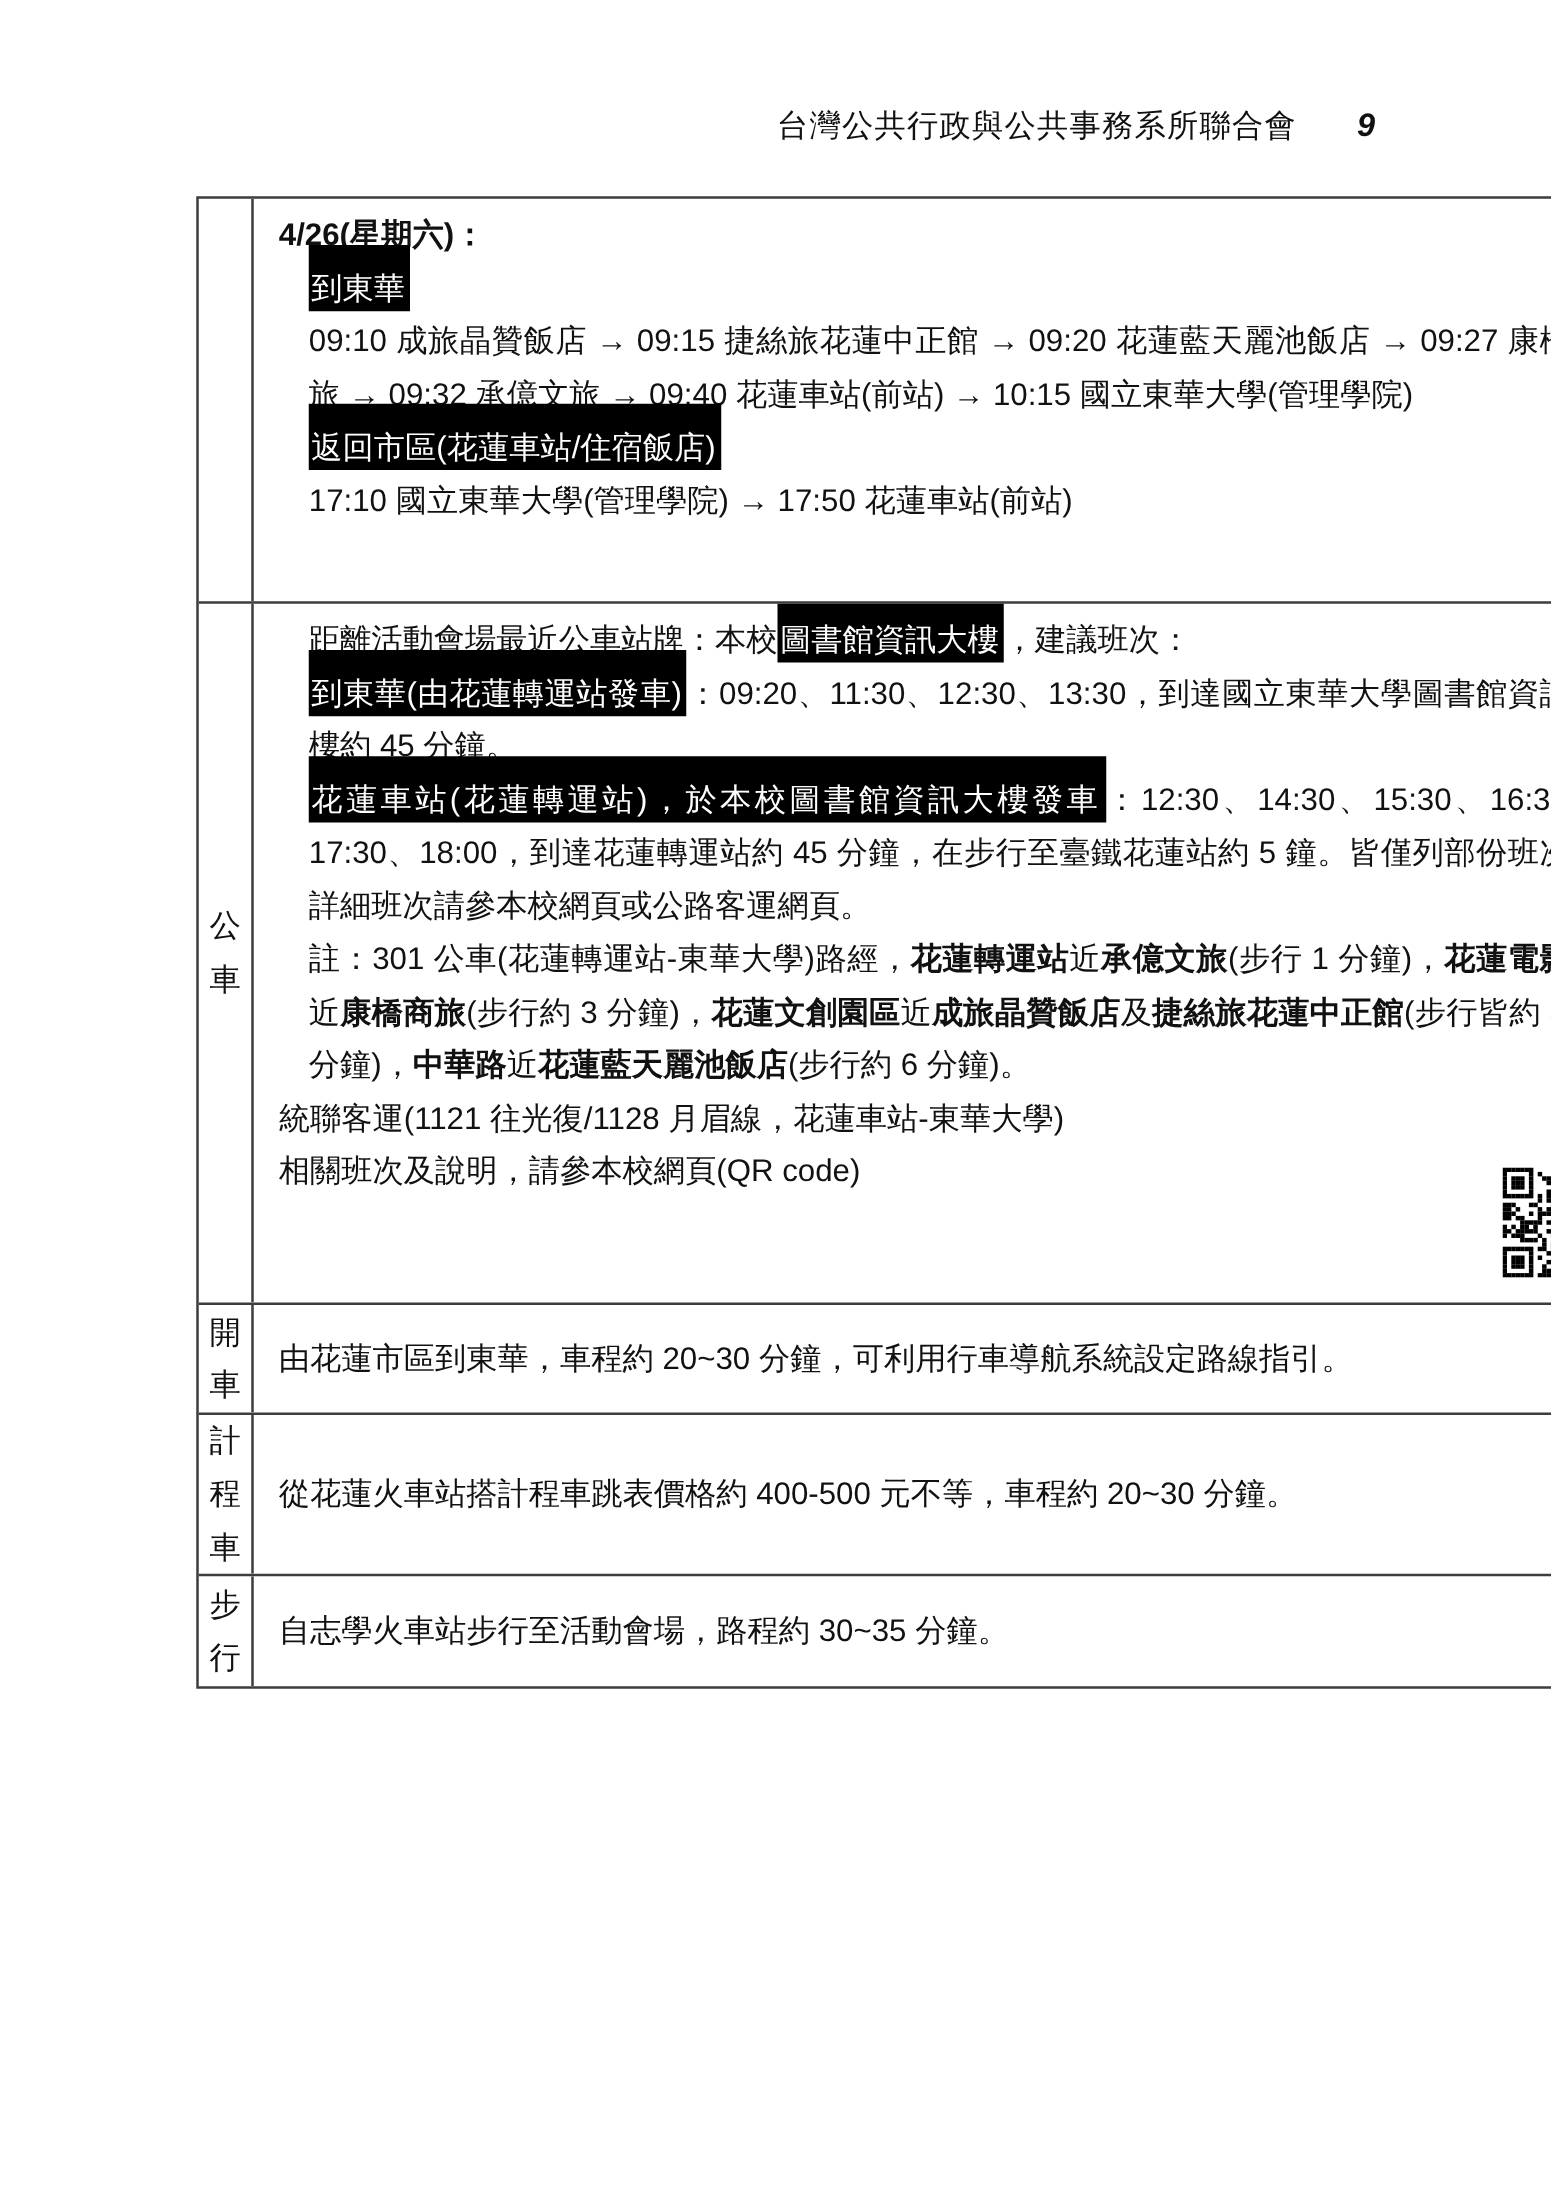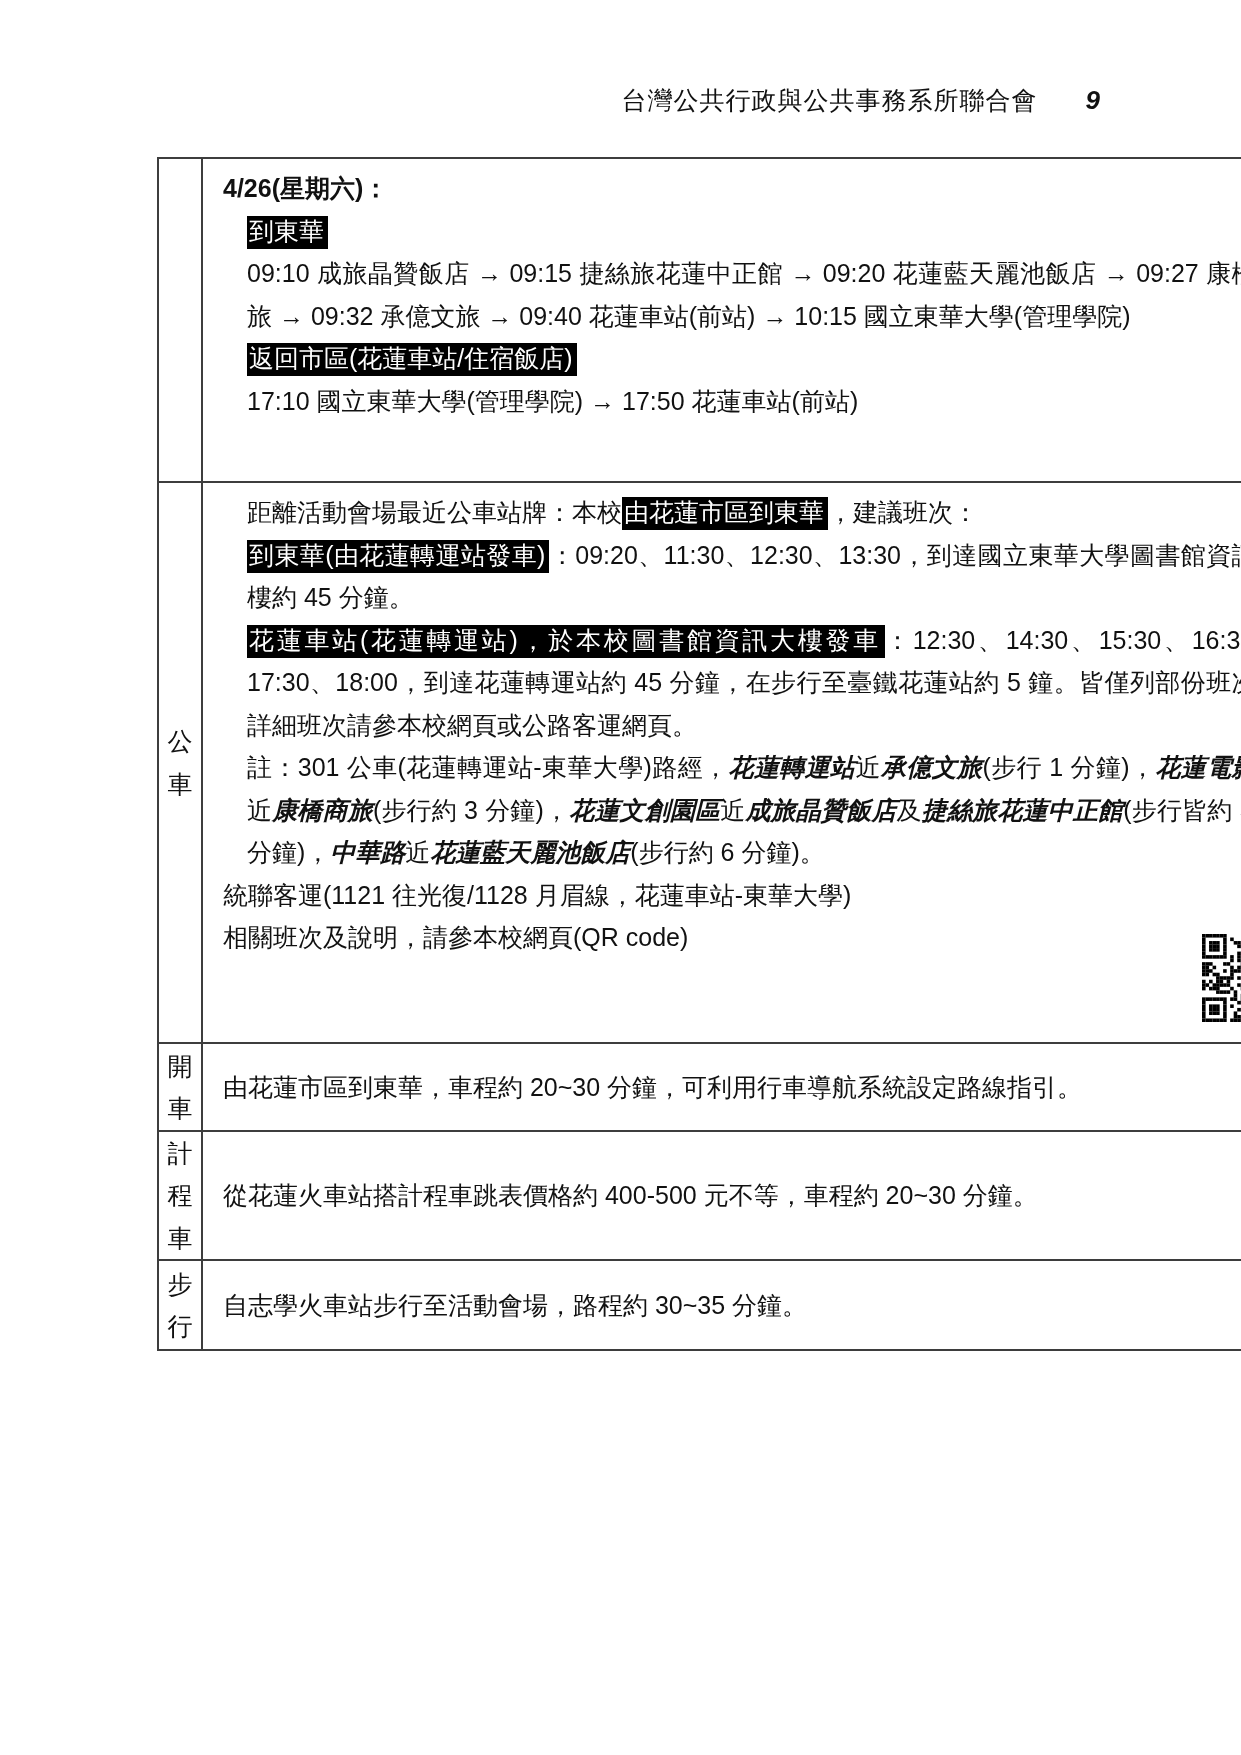--- a/index.html
+++ b/index.html
@@ -69,23 +69,23 @@
     justify-content:center;
     padding-top:0;
   }
   .para{margin:0;}
   .para.indent{padding-left:24px;}
   .para.justify{text-align:justify;}
   .para.bold-line{font-weight:bold;}
   .hl{
     background:var(--hl-bg);
     color:var(--hl-fg);
-    padding:1px 4px 4px 2px;
-  }
-  .b{font-weight:bold;font-style:italic;}
+    padding:21px 4px 4px 2px;
+  }
+  .b{font-weight:bold;}
   .qr-box{
     position:absolute;
     right:6px;
     bottom:20px;
     width:88px;height:88px;
     background:#fff;
   }
 </style>
 </head>
 <body>
@@ -104,21 +104,21 @@
         <div class="para indent"><span class="hl">返回市區(花蓮車站/住宿飯店)</span></div>
         <div class="para indent"><span>17:10 國立東華大學(管理學院) → 17:50 花蓮車站(前站)</span></div>
       </div>
     </div>
     <div class="t-row" style="height: 561px;">
       <div class="t-label">
         <span class="lchar">公</span>
         <span class="lchar">車</span>
       </div>
       <div class="t-content">
-        <div class="para indent"><span>距離活動會場最近公車站牌：本校</span><span class="hl">由花蓮市區到東華</span><span>，建議班次：</span></div>
+        <div class="para indent"><span>距離活動會場最近公車站牌：本校</span><span class="hl">圖書館資訊大樓</span><span>，建議班次：</span></div>
         <div class="para indent justify"><span class="hl">到東華(由花蓮轉運站發車)</span><span>：09:20、11:30、12:30、13:30，到達國立東華大學圖書館資訊大樓約 45 分鐘。</span></div>
         <div class="para indent justify"><span class="hl">花蓮車站(花蓮轉運站)，於本校圖書館資訊大樓發車</span><span>：12:30、14:30、15:30、16:30、17:30、18:00，到達花蓮轉運站約 45 分鐘，在步行至臺鐵花蓮站約 5 鐘。皆僅列部份班次，詳細班次請參本校網頁或公路客運網頁。</span></div>
         <div class="para indent justify"><span>註：301 公車(花蓮轉運站-東華大學)路經，</span><span class="b">花蓮轉運站</span><span>近</span><span class="b">承億文旅</span><span>(步行 1 分鐘)，</span><span class="b">花蓮電影城</span><span>近</span><span class="b">康橋商旅</span><span>(步行約 3 分鐘)，</span><span class="b">花蓮文創園區</span><span>近</span><span class="b">成旅晶贊飯店</span><span>及</span><span class="b">捷絲旅花蓮中正館</span><span>(步行皆約 3~5 分鐘)，</span><span class="b">中華路</span><span>近</span><span class="b">花蓮藍天麗池飯店</span><span>(步行約 6 分鐘)。</span></div>
         <div class="para"><span>統聯客運(1121 往光復/1128 月眉線，花蓮車站-東華大學)</span></div>
         <div class="para"><span>相關班次及說明，請參本校網頁(QR code)</span></div>
         <div class="qr-box"><svg width="88" height="88" viewBox="0 0 88 88" fill="#000">
             <rect x="0.00" y="0.00" width="3.58" height="3.58"></rect>
             <rect x="3.52" y="0.00" width="3.58" height="3.58"></rect>
             <rect x="7.04" y="0.00" width="3.58" height="3.58"></rect>
             <rect x="10.56" y="0.00" width="3.58" height="3.58"></rect>

